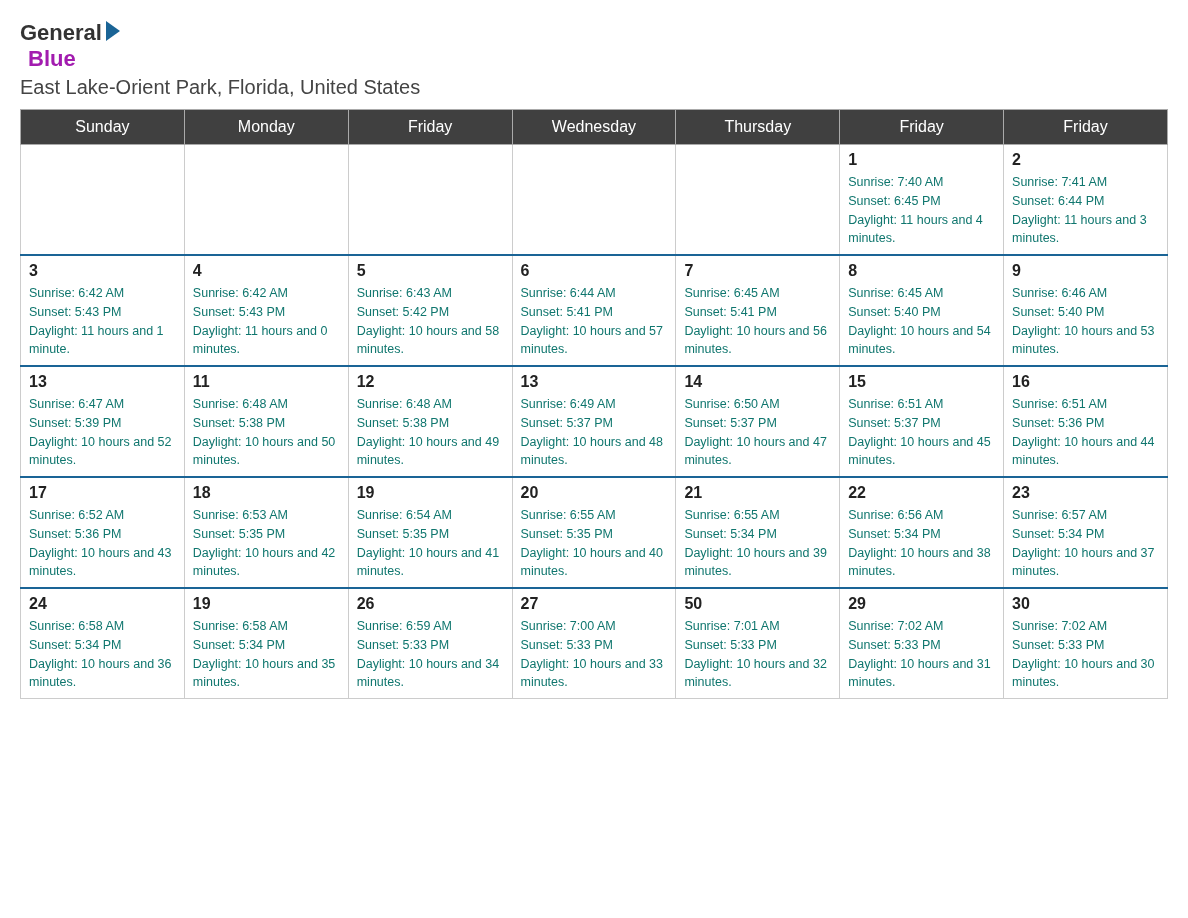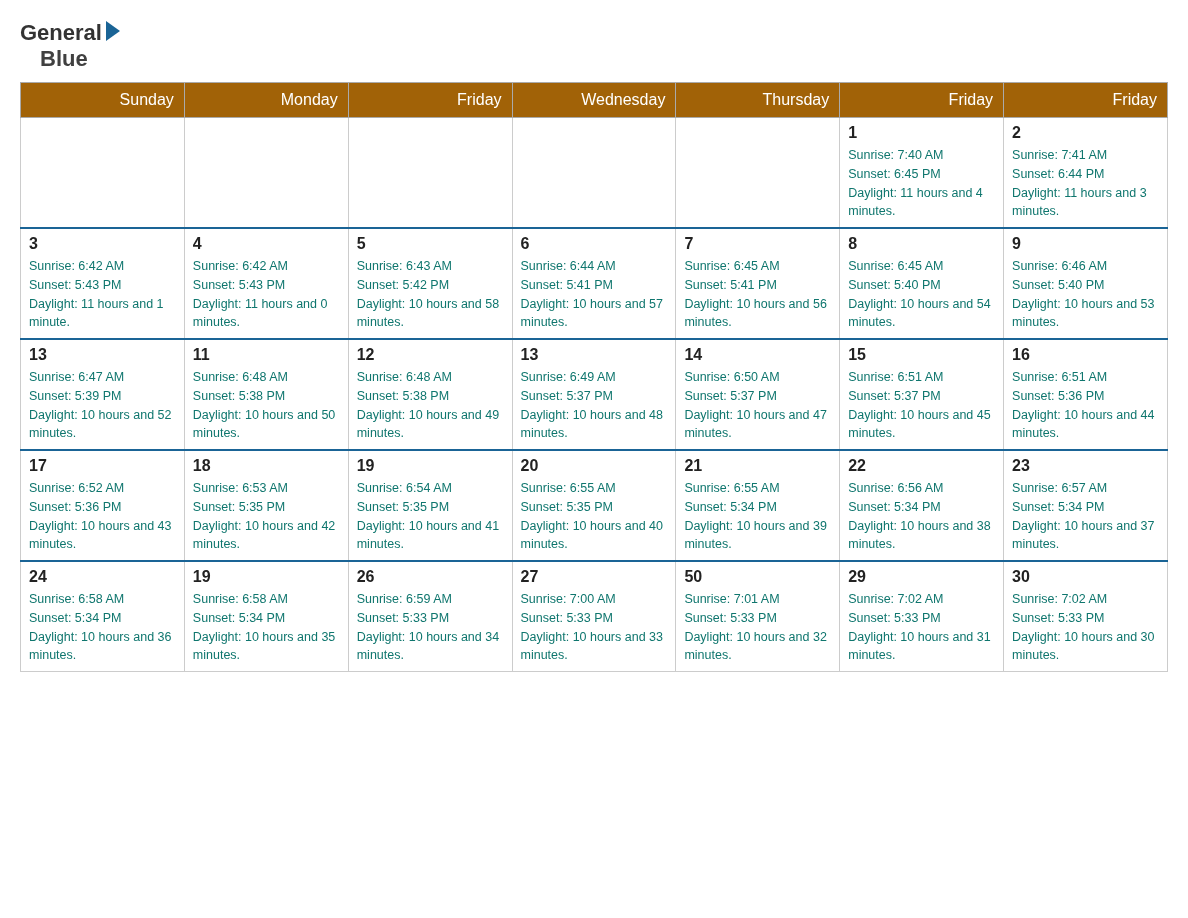--- a/index.html
+++ b/index.html
@@ -36,22 +36,22 @@
       height: 0;
       border-left: 14px solid #1a6496;
       border-top: 10px solid transparent;
       border-bottom: 10px solid transparent;
       margin-left: 4px;
       margin-top: -4px;
     }
     .logo-blue {
       font-size: 22px;
       font-weight: bold;
-      color: #404040;
-      margin-left: 16px;
+      color: #a21caf;
+      margin-left: 4px;
     }
     .title-block {
       text-align: right;
     }
     .month-title {
       font-size: 52px;
       font-weight: bold;
       color: #222;
       line-height: 1.1;
     }
@@ -59,26 +59,26 @@
       font-size: 20px;
       color: #444;
       margin-top: 4px;
     }
     .calendar {
       width: 100%;
       border-collapse: collapse;
       border: 1px solid #aaa;
     }
     .calendar th {
-      background-color: #a16207;
+      background-color: #404040;
       color: #fff;
       font-size: 16px;
       font-weight: normal;
       padding: 8px 10px;
-      text-align: right;
+      text-align: center;
       border: 1px solid #aaa;
     }
     .calendar td {
       vertical-align: top;
       border: 1px solid #ccc;
       padding: 6px 8px;
       width: calc(100% / 7);
       min-height: 100px;
       font-size: 13px;
       color: #333;
@@ -110,20 +110,21 @@
   <div class="logo">
     <div class="logo-top">
       <span class="logo-general">General</span>
       <div class="logo-arrow"></div>
     </div>
     <div style="margin-left:4px;">
       <span class="logo-blue">Blue</span>
     </div>
   </div>
   <div class="title-block">
+    <div class="location-title">East Lake-Orient Park, Florida, United States</div>
   </div>
 </div>
 
 <table class="calendar">
   <thead>
     <tr>
     <th>Sunday</th>
         <th>Monday</th>
         <th>Friday</th>
         <th>Wednesday</th>

